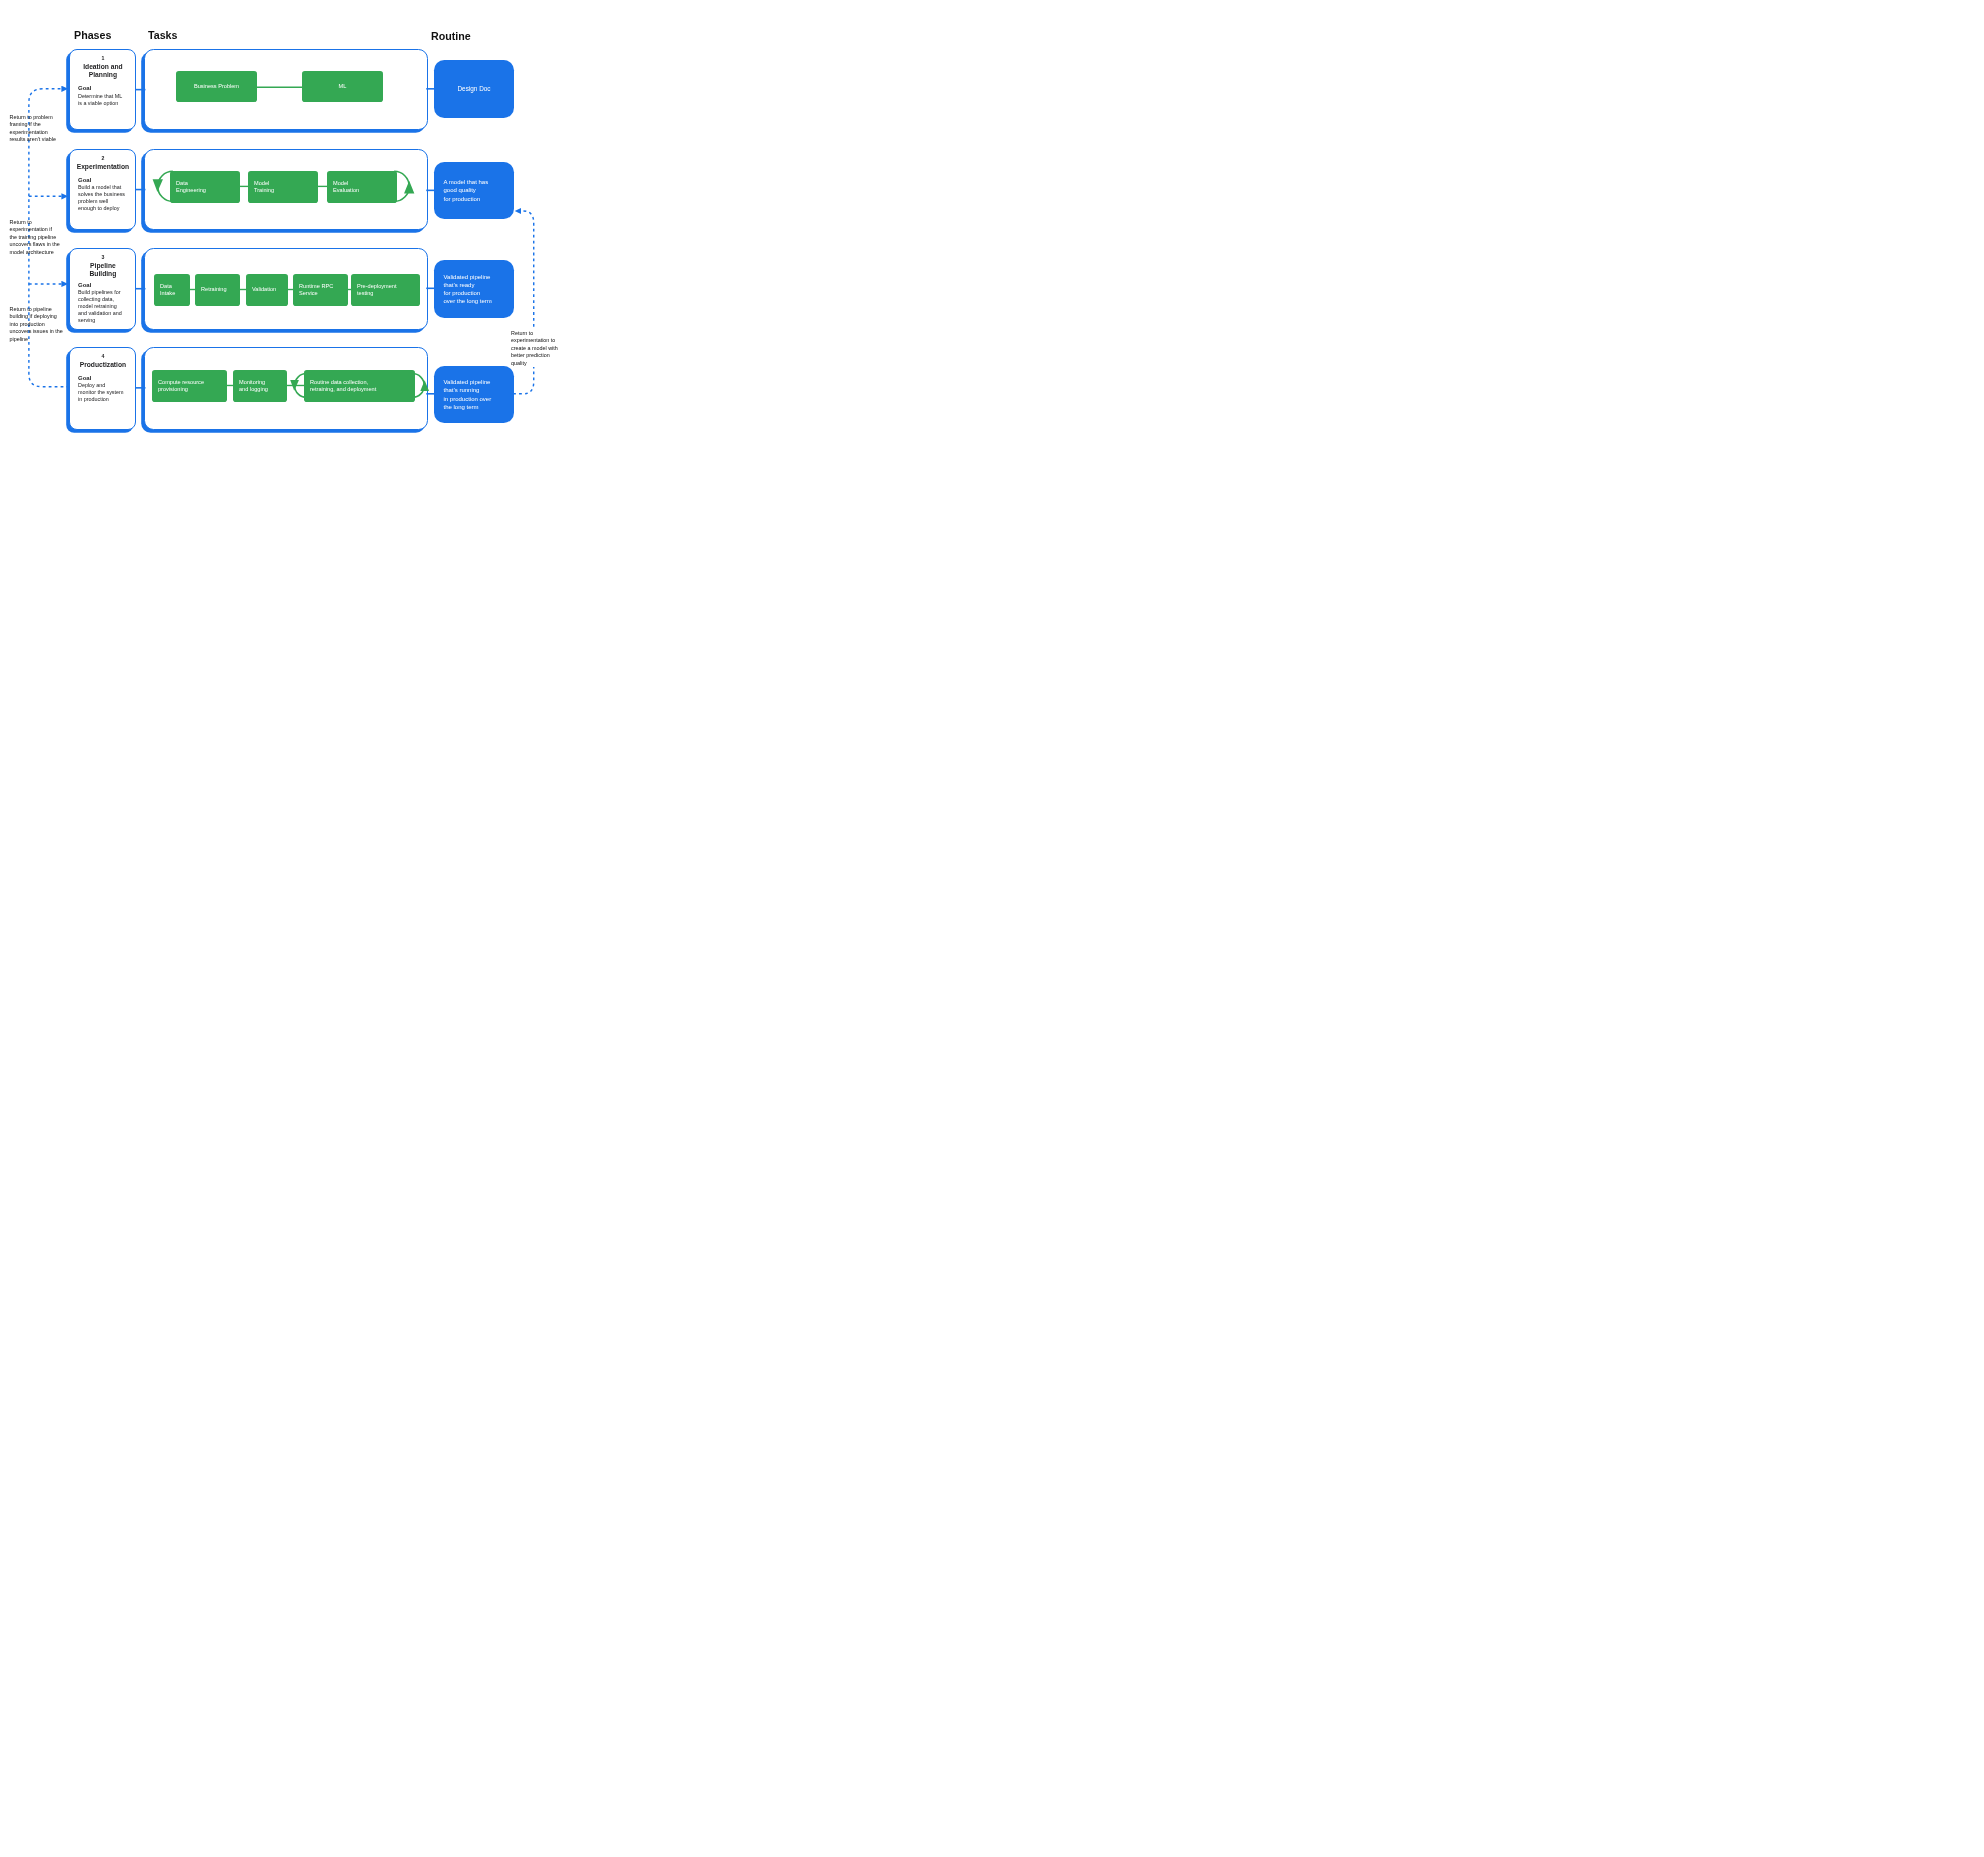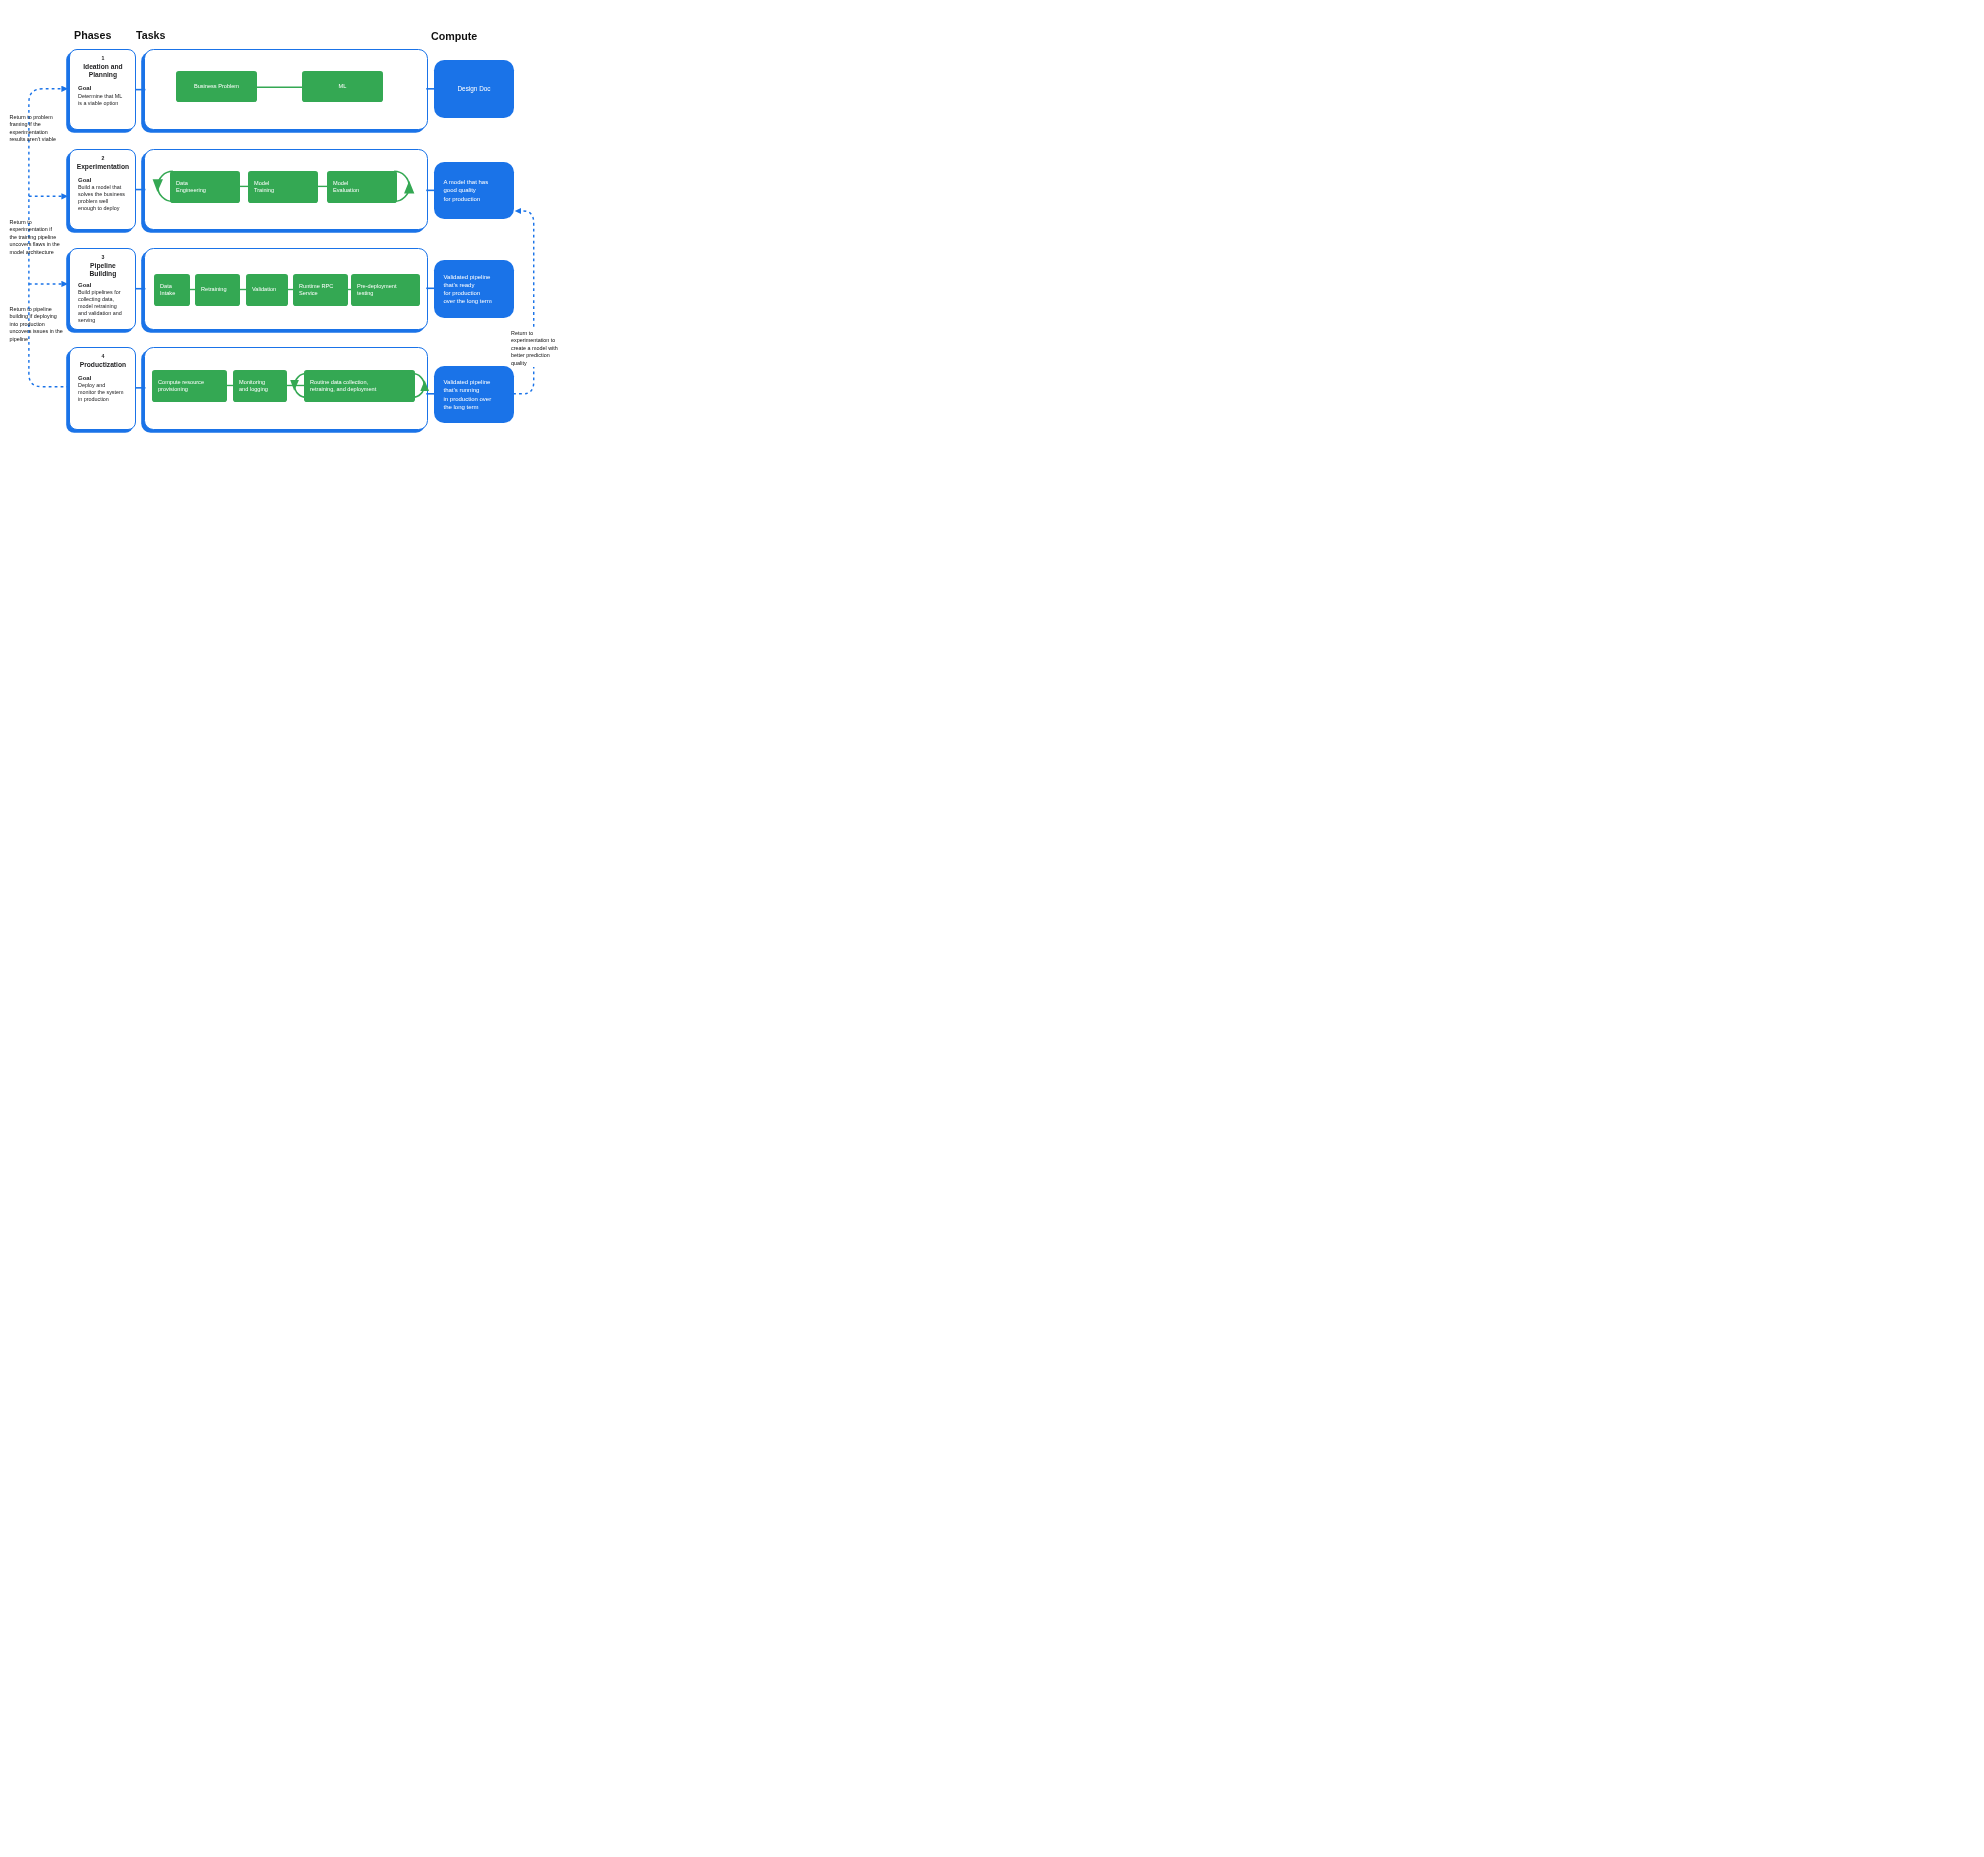--- a/index.html
+++ b/index.html
@@ -26,22 +26,22 @@
   .green-center{justify-content:center;text-align:center;padding-left:4px;}
   .annotation{position:absolute;font-size:5.4px;line-height:1.38;color:#111;white-space:pre-line;z-index:4;}
   #lines{position:absolute;left:0;top:0;z-index:2;}
 </style>
 </head>
 <body>
 
 <div id="canvas">
 
   <div class="hdr" style="left:74px;top:29px;">Phases</div>
-  <div class="hdr" style="left:136px;top:29px;text-align:right;">Tasks</div>
-  <div class="hdr" style="left:431px;top:30px;">Compute</div>
+  <div class="hdr" style="left:148px;top:29px;text-align:right;">Tasks</div>
+  <div class="hdr" style="left:431px;top:30px;">Routine</div>
 
   <div class="task-container" style="top:49px;height:81px;"></div>
   <div class="task-container" style="top:149px;height:81px;"></div>
   <div class="task-container" style="top:248px;height:82px;"></div>
   <div class="task-container" style="top:347px;height:83px;"></div>
 
   <svg id="lines" width="563" height="464" viewBox="0 0 1418 1170">
     <defs>
       <marker id="arrB" markerUnits="userSpaceOnUse" markerWidth="20" markerHeight="18" refX="2" refY="8" orient="auto">
         <path d="M0,0 L17,8 L0,16 Z" fill="#1A73E8"></path>

